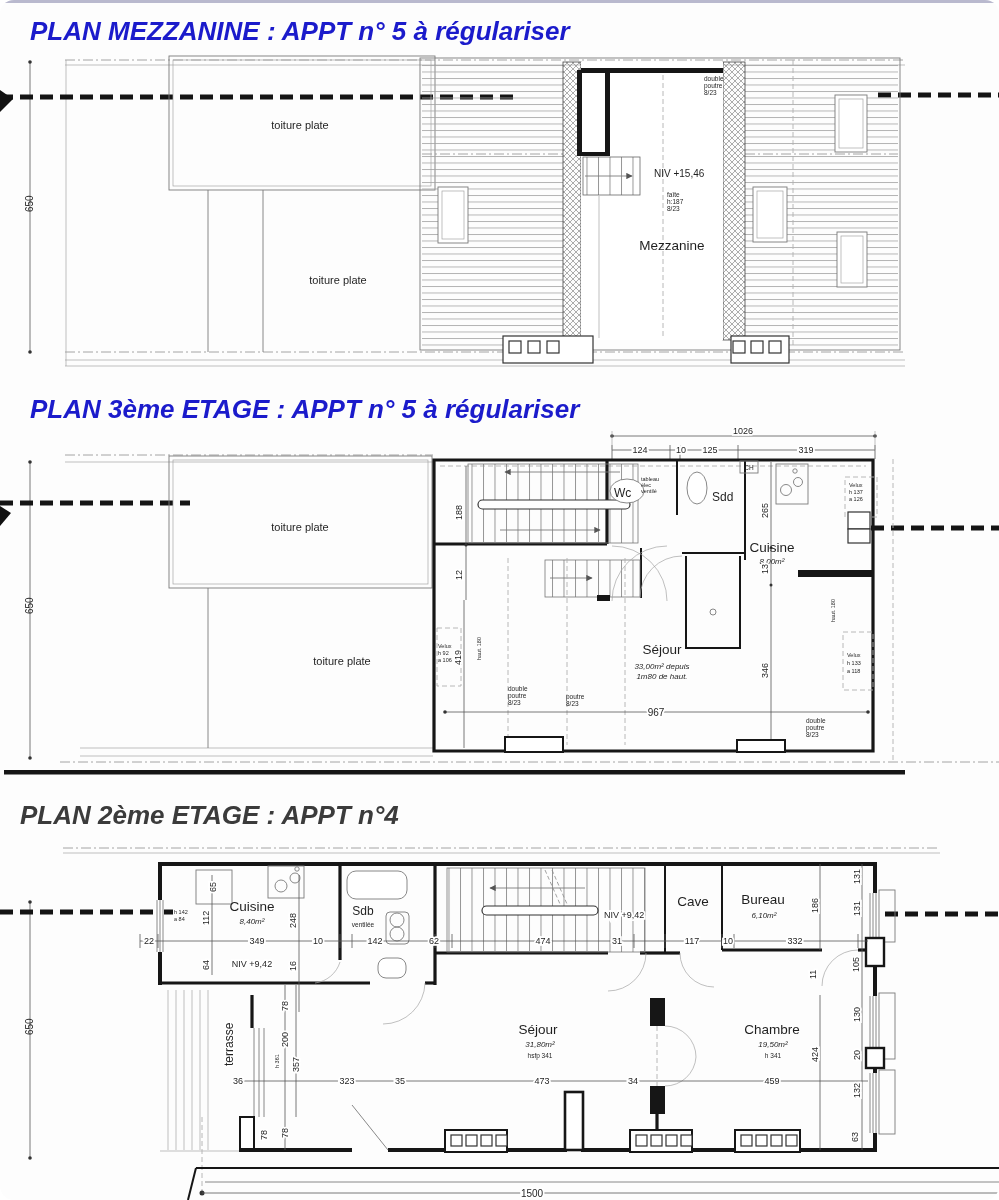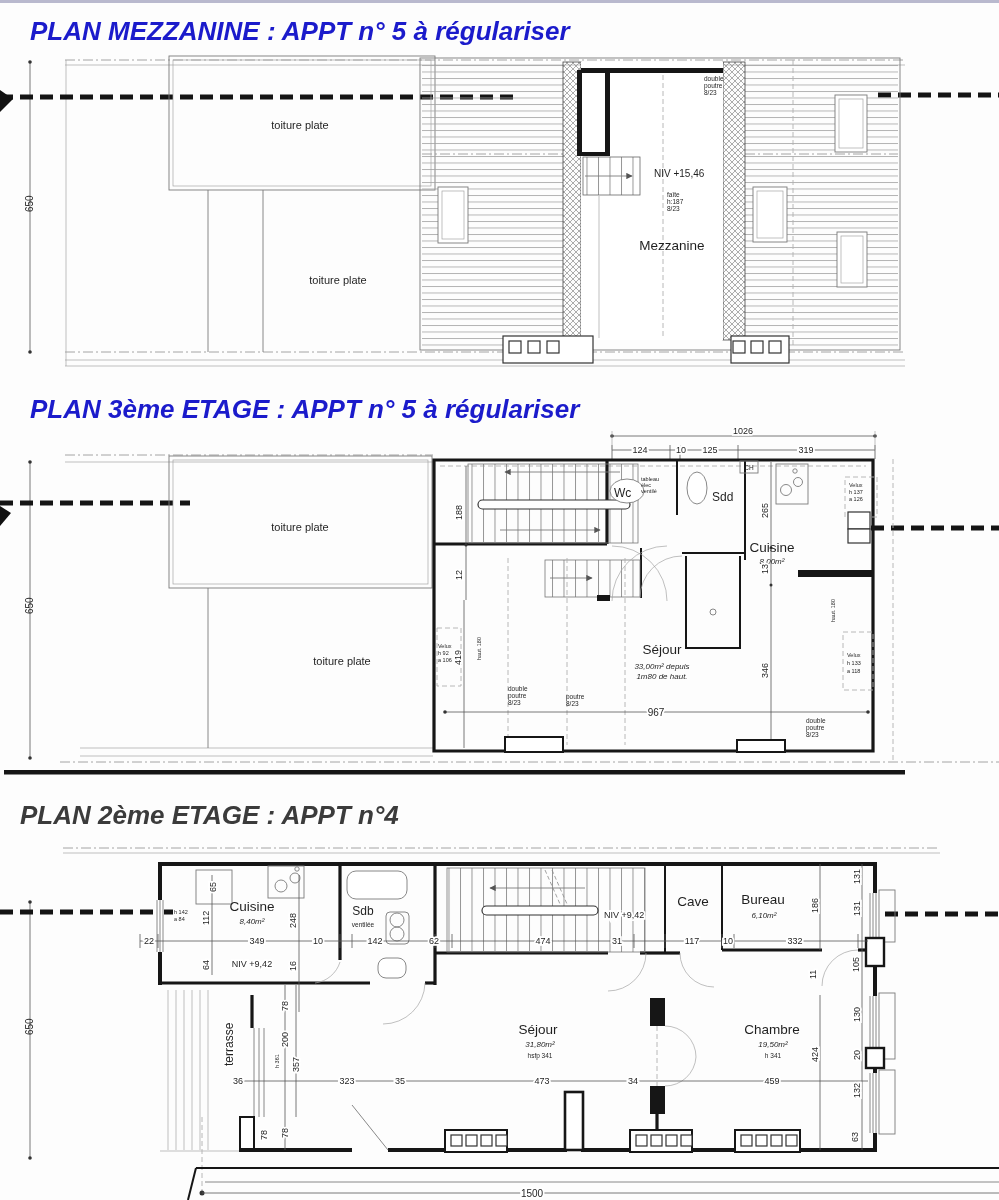--- a/index.html
+++ b/index.html
@@ -1,17 +1,17 @@
 <!DOCTYPE html>
 <html><head>
 <meta charset="utf-8">
 <style>
   html,body{margin:0;padding:0;background:#ffffff;}
   .sheet{position:relative;width:999px;height:1200px;background:#fdfdfd;overflow:hidden;
-         font-family:"Liberation Sans",sans-serif;}
+         font-family:"Liberation Sans",sans-serif;border-radius:14px;}
   svg{position:absolute;left:0;top:0;}
   svg text{font-family:"Liberation Sans",sans-serif;fill:#1f1f1f;}
   .title{font-size:26px;font-weight:bold;font-style:italic;}
   .blue{fill:#1b1bcb;}
   .dark{fill:#3b3b3b;}
   .w4{stroke:#161616;stroke-width:4;fill:none;}
   .w3{stroke:#161616;stroke-width:3.2;fill:none;}
   .w2{stroke:#161616;stroke-width:2;fill:none;}
   .w1{stroke:#333;stroke-width:1.2;fill:none;}
   .thin{stroke:#7a7a7a;stroke-width:0.9;fill:none;}

